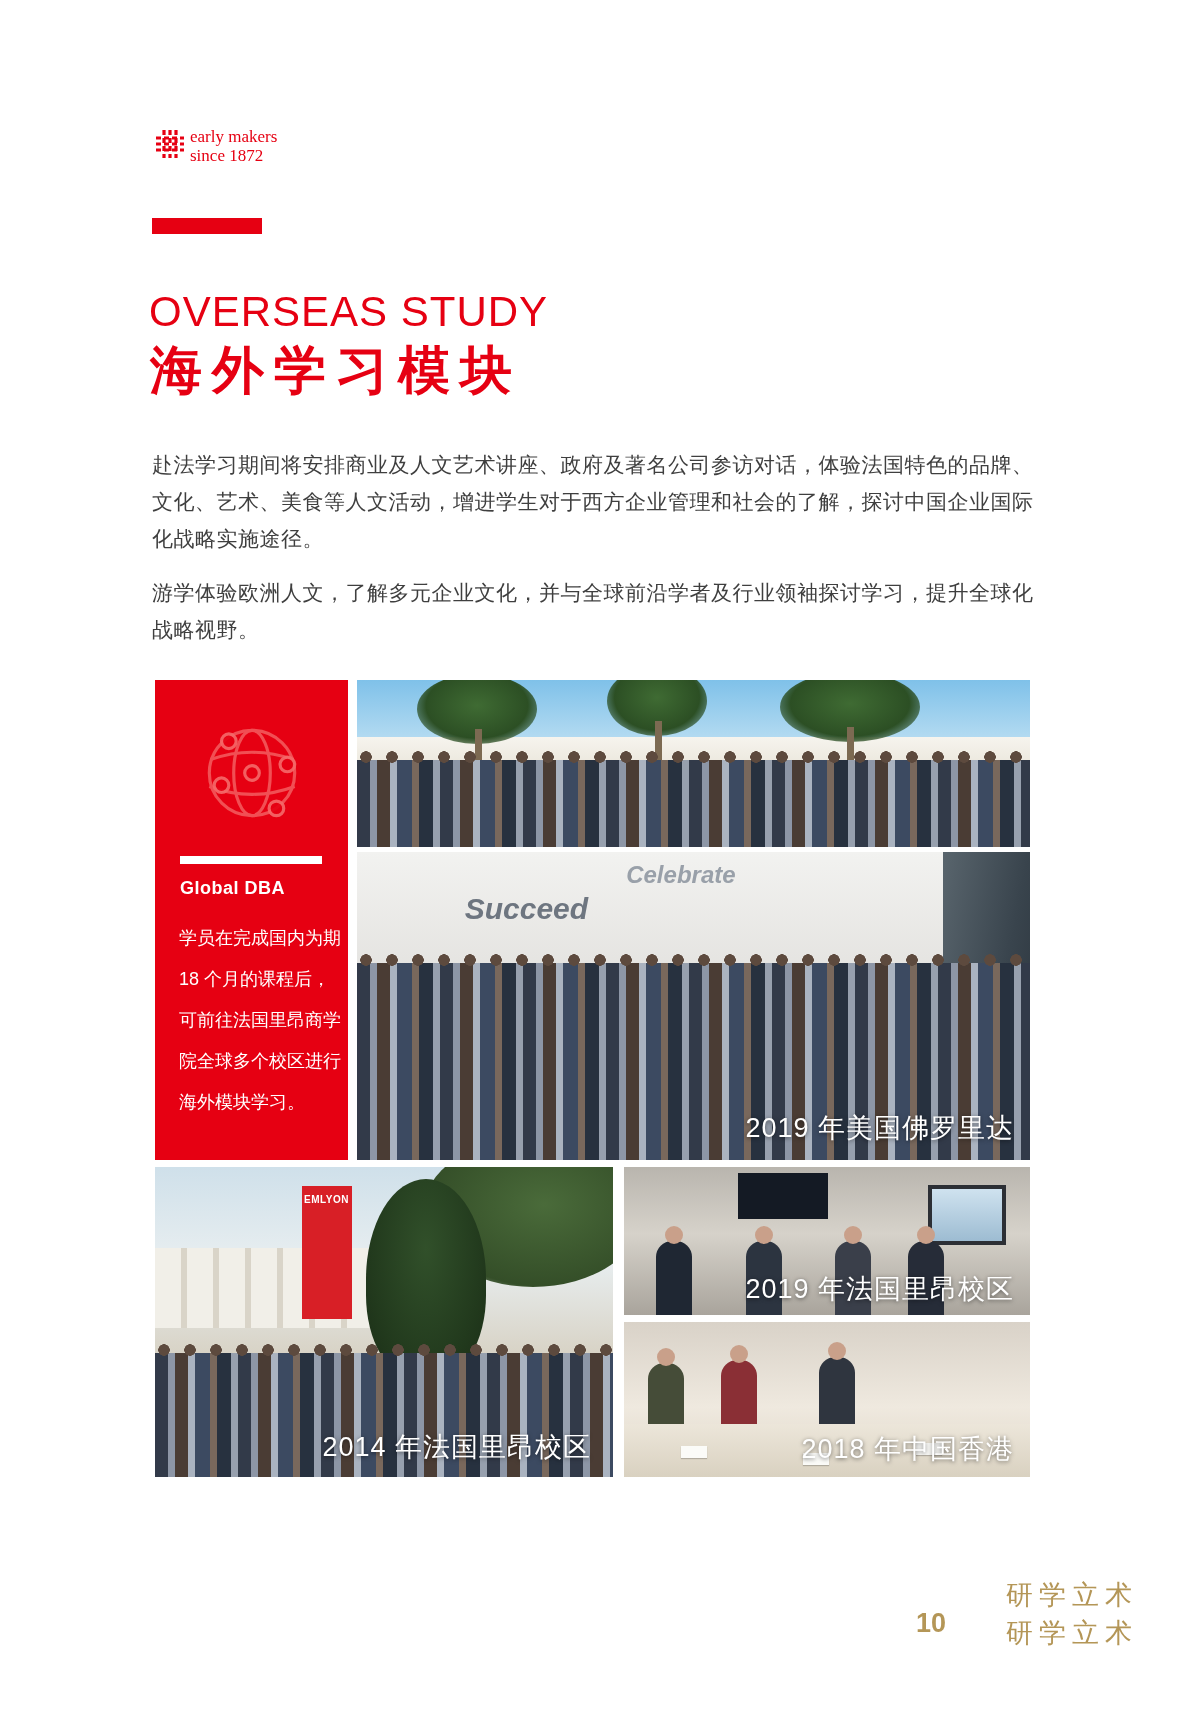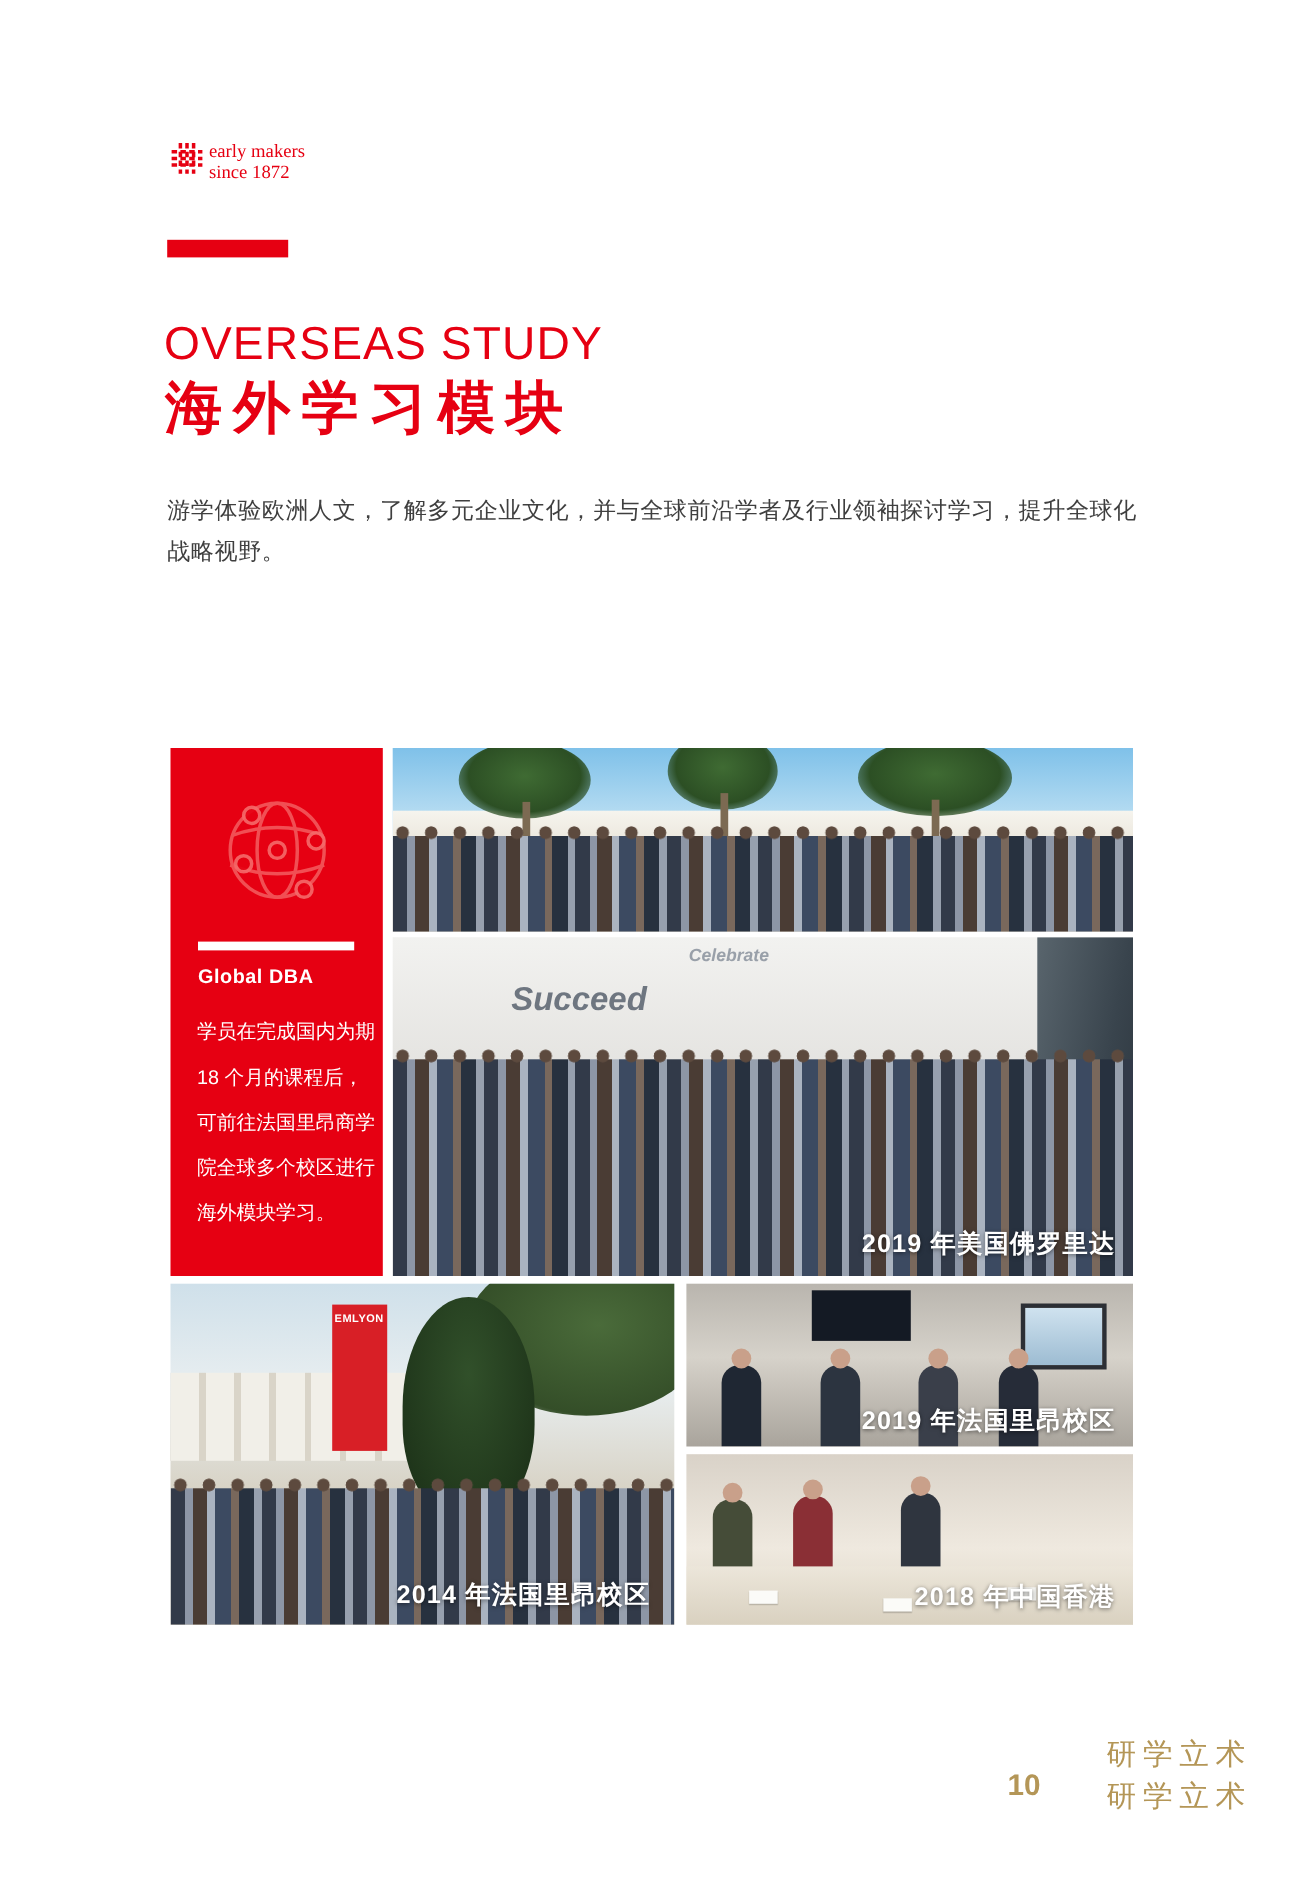--- a/index.html
+++ b/index.html
@@ -28,21 +28,21 @@
   .dba-card{position:absolute;left:155px;top:680px;width:193px;height:480px;background:#e60012;}
   .globe{position:absolute;left:36px;top:32px;}
   .dba-divider{position:absolute;left:25px;top:176px;width:142px;height:8px;background:#ffffff;}
   .dba-title{position:absolute;left:25px;top:198px;color:#ffffff;font-size:18px;font-weight:700;
              letter-spacing:0.5px;}
   .dba-desc{position:absolute;left:24px;top:238px;color:#ffffff;font-size:18px;line-height:41px;
             width:168px;}
 
   
   .photo{position:absolute;overflow:hidden;background:#d7d7d7;}
-  .caption{position:absolute;color:#ffffff;font-weight:700;font-size:23px;letter-spacing:1px;
+  .caption{position:absolute;color:#ffffff;font-weight:400;font-size:27px;letter-spacing:1px;
            text-shadow:0 1px 4px rgba(0,0,0,.55);white-space:nowrap;margin-top:14px;}
 
   .crowd{position:absolute;left:0;right:0;bottom:0;
     background:repeating-linear-gradient(90deg,
       #323a49 0 13px,#8d96a6 13px 20px,#4a3c34 20px 33px,#aab3c0 33px 40px,
       #3c4a61 40px 55px,#79685c 55px 62px,#27313f 62px 76px,#97a0ae 76px 83px);}
   .crowd::before{content:"";position:absolute;left:0;right:0;top:-10px;height:14px;
     background:radial-gradient(circle 6px at 9px 7px,#5d4a3e 92%,transparent 100%) 0 0/26px 14px repeat-x;}
 
   
@@ -118,20 +118,21 @@
       <div>since 1872</div>
     </div>
   </div>
 
   <div class="red-bar"></div>
 
   <div class="title-en">OVERSEAS STUDY</div>
   <div class="title-zh">海外学习模块</div>
 
   <div class="intro">
+    <p>赴法学习期间将安排商业及人文艺术讲座、政府及著名公司参访对话，体验法国特色的品牌、文化、艺术、美食等人文活动，增进学生对于西方企业管理和社会的了解，探讨中国企业国际化战略实施途径。</p>
     <p>游学体验欧洲人文，了解多元企业文化，并与全球前沿学者及行业领袖探讨学习，提升全球化战略视野。</p>
   </div>
 
   <div class="dba-card">
     <span class="globe">
       <svg width="122" height="122" viewBox="0 0 100 100">
         <g stroke="#f56a6a" stroke-width="2.6" fill="none" opacity="0.75">
           <circle cx="50" cy="50" r="35"></circle>
           <ellipse cx="50" cy="50" rx="15" ry="35"></ellipse>
           <path d="M16 39 Q50 27 84 39"></path>
@@ -160,21 +161,21 @@
   <div class="photo p-florida-top">
     <div class="building-band"></div>
     <div class="palm" style="left:60px;top:-6px;"></div>
     <div class="palm" style="left:250px;top:-14px;width:100px;"></div>
     <div class="palm" style="right:110px;top:-8px;width:140px;"></div>
     <div class="crowd" style="height:52%;"></div>
   </div>
 
   <div class="photo p-florida-wall">
     <span class="wall-word" style="left:16%;top:13%;font-size:30px;">Succeed</span>
-    <span class="wall-word" style="left:40%;top:3%;font-size:16px;color:#99a0a9;">Celebrate</span>
+    <span class="wall-word" style="left:40%;top:3%;font-size:24px;color:#99a0a9;">Celebrate</span>
     <div class="glass-col"></div>
     <div class="crowd" style="height:64%;"></div>
     <span class="caption" style="right:16px;bottom:14px;">2019 年美国佛罗里达</span>
   </div>
 
   <div class="photo p-lyon-2014">
     <div class="campus-building"></div>
     <div class="canopy"></div>
     <div class="cypress"></div>
     <div class="banner">

